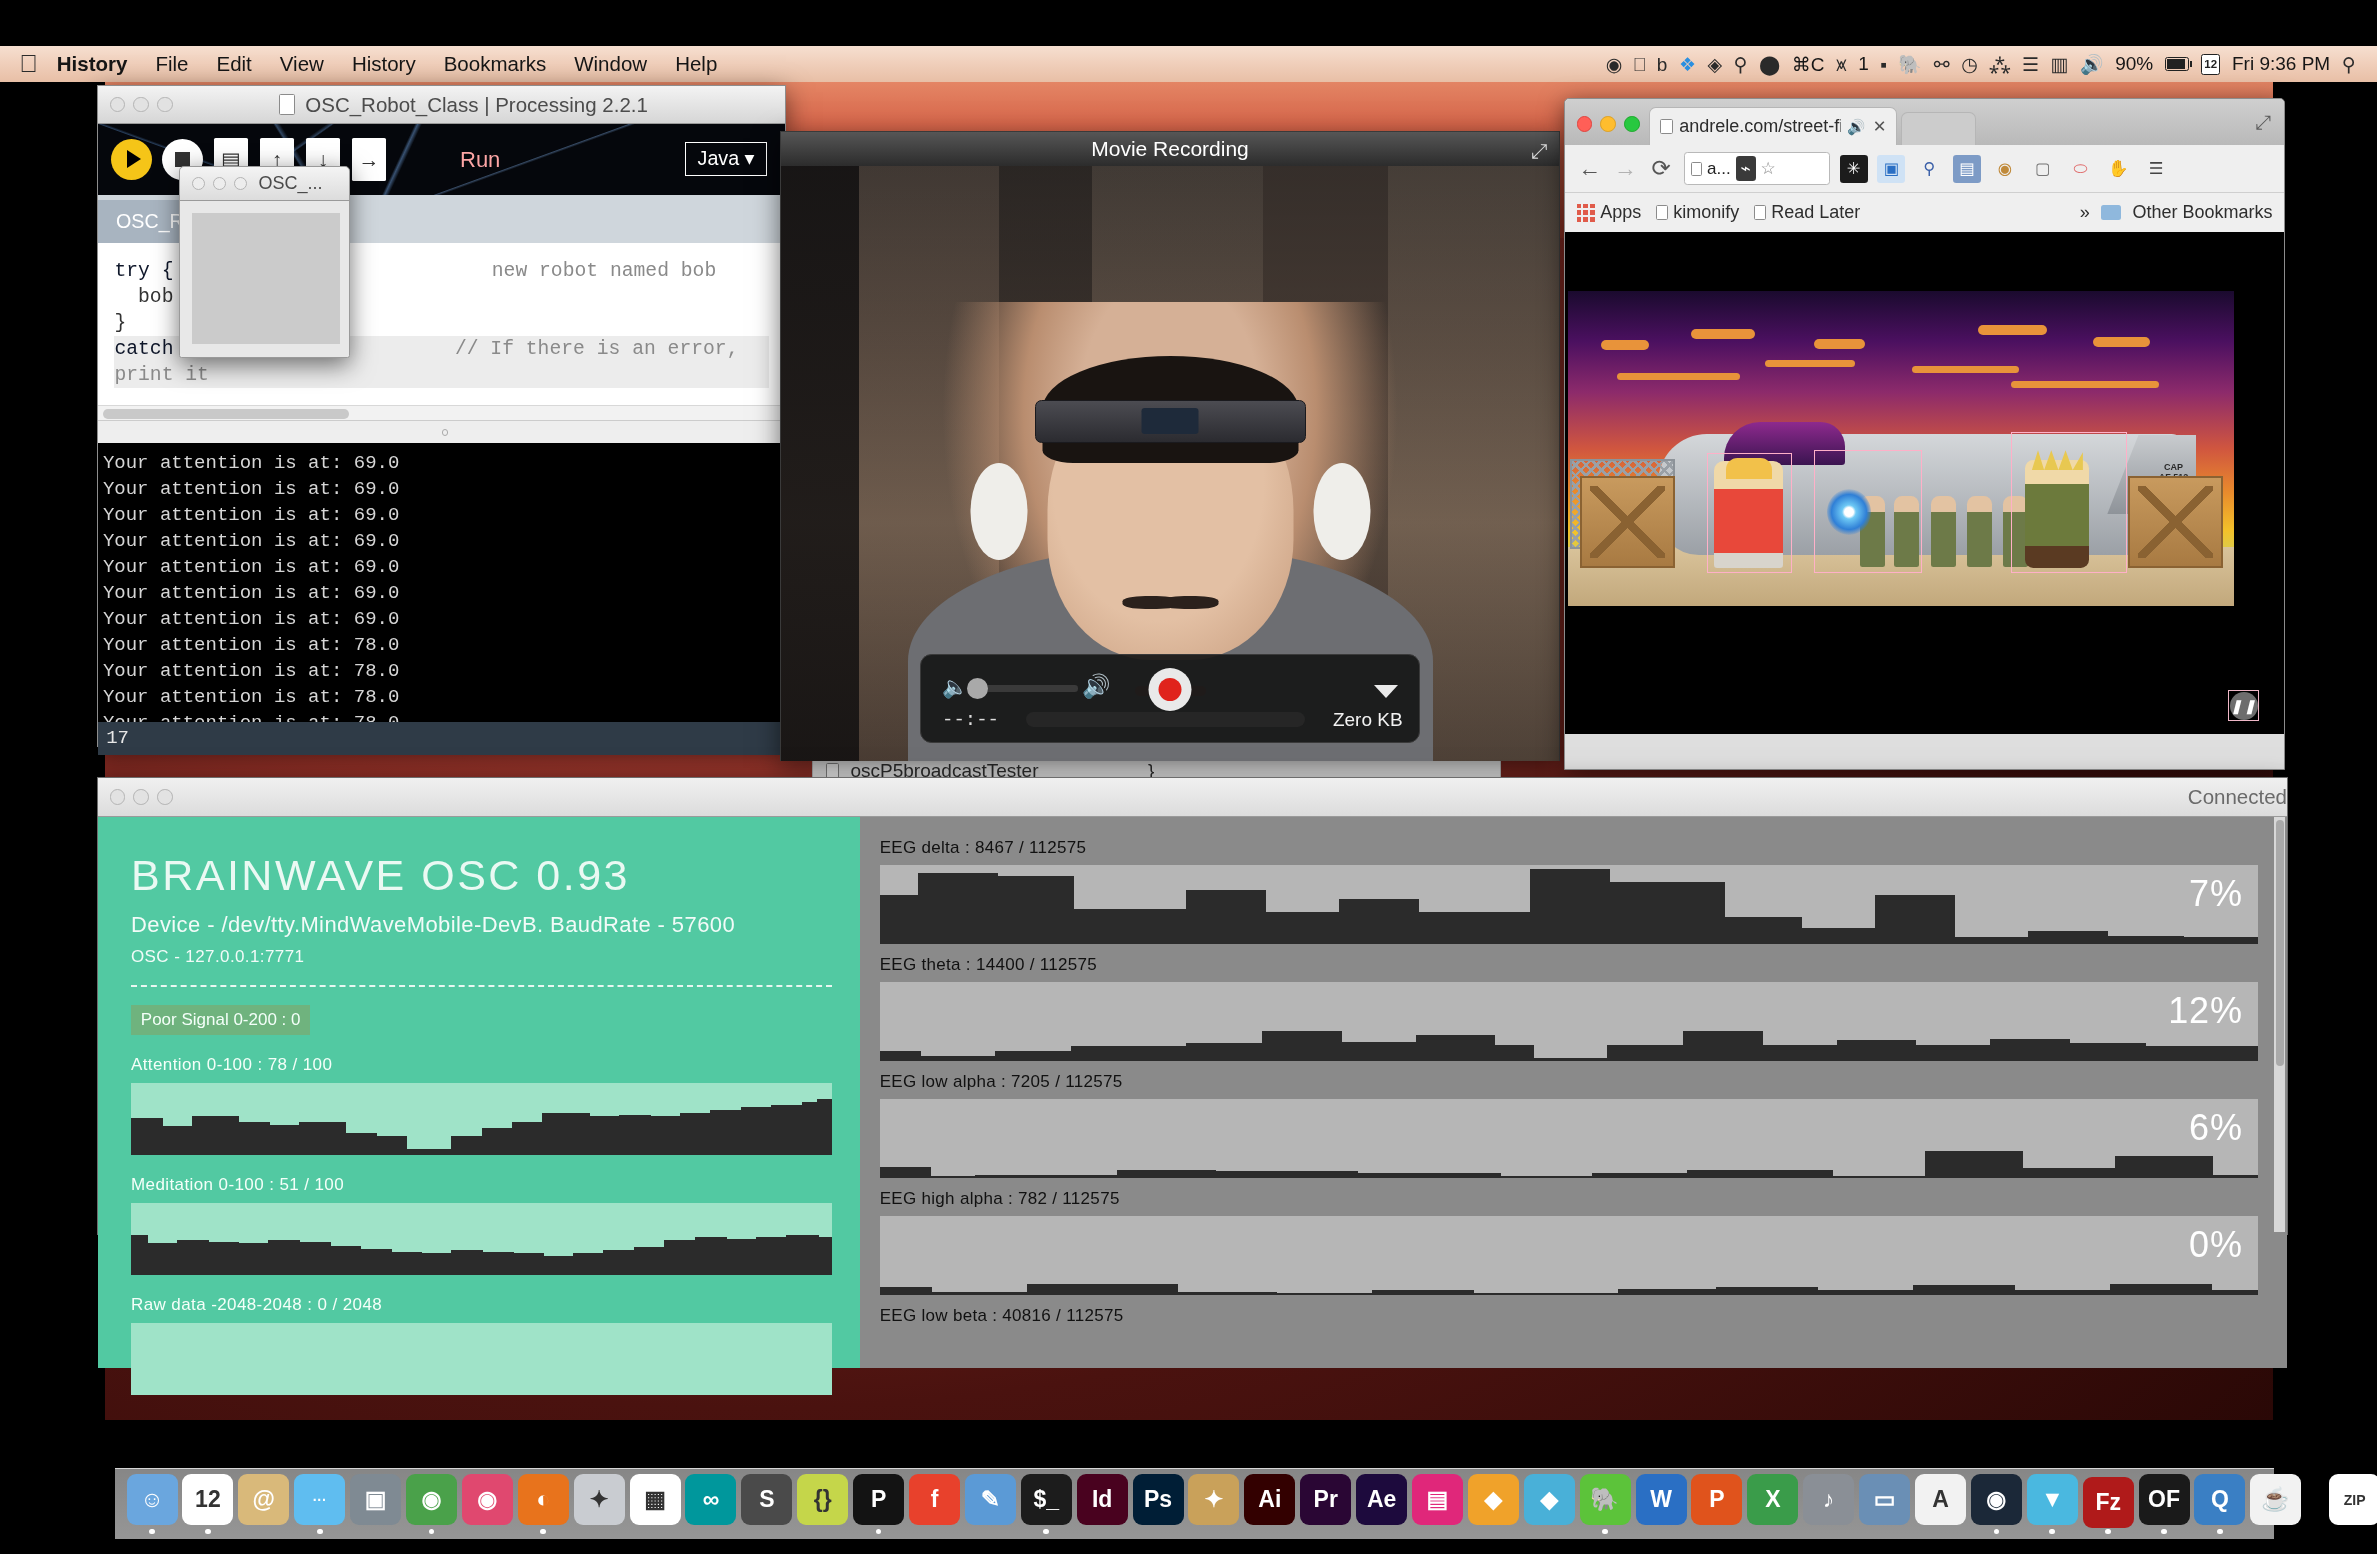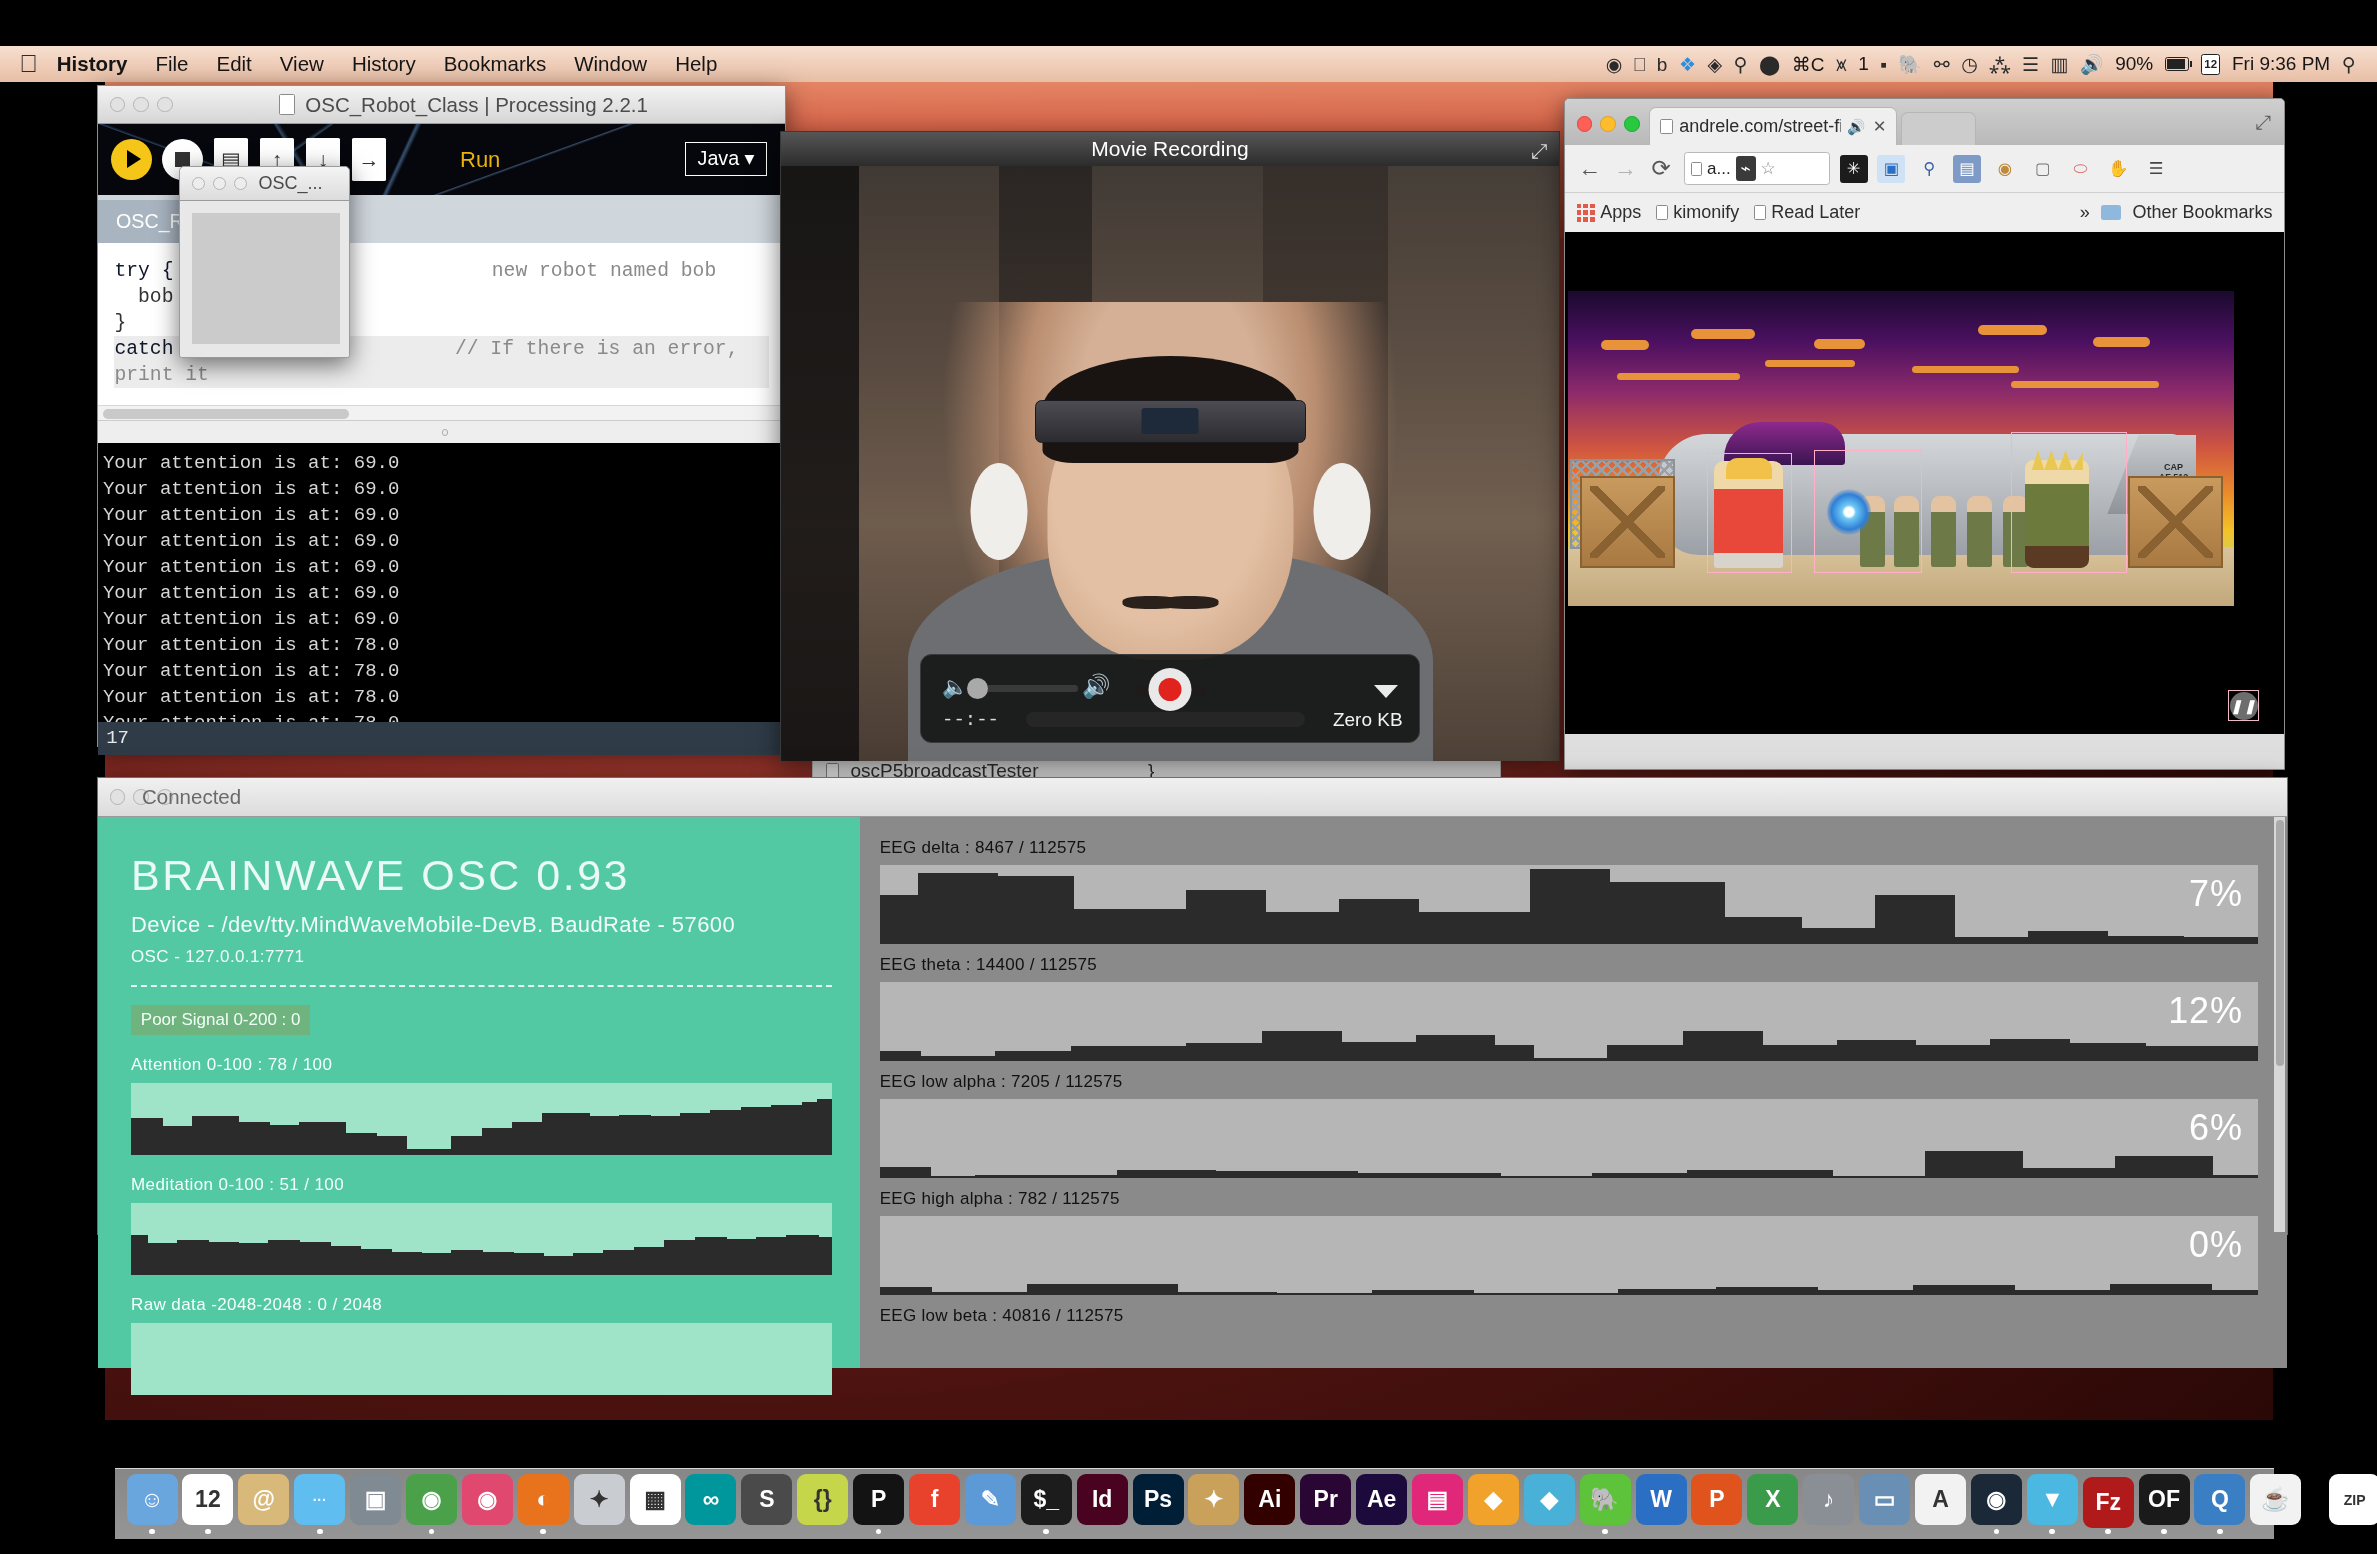--- a/index.html
+++ b/index.html
@@ -40,21 +40,21 @@
   .win{ position:absolute; box-shadow:0 6.6px 24.6px rgba(0,0,0,.55); }
   .titlebar{ height:38px; background:linear-gradient(180deg,#f3f3f3,#d6d6d6);
      border-bottom:0.8px solid #9a9a9a; display:flex; align-items:center;
      padding:0 11.5px; position:relative; }
   .lights{ display:flex; gap:8.2px; }
   .lt{ width:15.6px; height:15.6px; border-radius:50%; border:0.8px solid #b4b4b4;
        background:#e2e2e2; }
   .lt.r{ background:#ff5f57; border-color:#e0443e; }
   .lt.y{ background:#ffbd2e; border-color:#dea123; }
   .lt.g{ background:#28c840; border-color:#1aab29; }
-  .wtitle{ position:absolute; left:0; right:0; text-align:left; font-size:19.7px;
+  .wtitle{ position:absolute; left:0; right:0; text-align:right; font-size:19.7px;
      color:#4a4a4a; pointer-events:none;padding-left:44px; }
 
   
   #proc{ left:97px; top:85px; width:689px; height:662px; background:#fff;
      border:0.8px solid #8d8d8d; }
   #proc .ptitle{ display:flex; align-items:center; justify-content:center; gap:9.8px;
      font-size:20.5px; color:#4c4c4c; width:100%; }
   .doc-ico{ width:16.4px;height:21px;background:#fff;border:1.6px solid #8b8b8b;
      border-radius:1.6px; display:inline-block; }
   .ptoolbar{ height:71px; background:#000; position:relative; overflow:hidden; }
@@ -70,21 +70,21 @@
   .tbtn{ position:absolute; top:14.8px; }
   .run-c{ left:13px; width:41px;height:41px;border-radius:50%;background:#f5c518;
      display:flex;align-items:center;justify-content:center; }
   .run-c .tri{ width:0;height:0;border-left:14px solid #000;border-top:9px solid transparent;
      border-bottom:9px solid transparent; margin-left:4.1px;}
   .stop-c{ left:64px; width:41px;height:41px;border-radius:50%;background:#fff;
      display:flex;align-items:center;justify-content:center;}
   .stop-c i{ width:14.8px;height:14.8px;background:#333; display:block;}
   .sqb{ width:34px;height:43px;background:#fff;border-radius:1.6px;top:14px;
      display:flex;align-items:center;justify-content:center;font-size:21px;color:#333;}
-  .runlabel{ position:absolute; left:362px; top:23px; color:#eab308; font-size:22px;}
+  .runlabel{ position:absolute; left:362px; top:23px; color:#fca5a5; font-size:22px;}
   .javabox{ position:absolute; right:18px; top:18px; border:1.6px solid #fff; color:#fff;
      font-size:19.7px; padding:4.1px 11.5px 4.9px; }
   .ptabs{ height:48px; background:#cfd6dc; display:flex; align-items:flex-end; }
   .ptab{ background:#a8b4c0; color:#fff; font-size:19.7px; padding:9.8px 18px; }
   .pcode{ background:#fff; height:177px; padding:14.8px 16.4px; position:relative;
      font-family:"Liberation Mono", monospace; font-size:19.7px; color:#333;
      line-height:26px; overflow:hidden; }
   .kw{ color:#0f172a; }
   .cm{ color:#8a8a8a; }
   .codeline.hl{ background:#ececec; }

